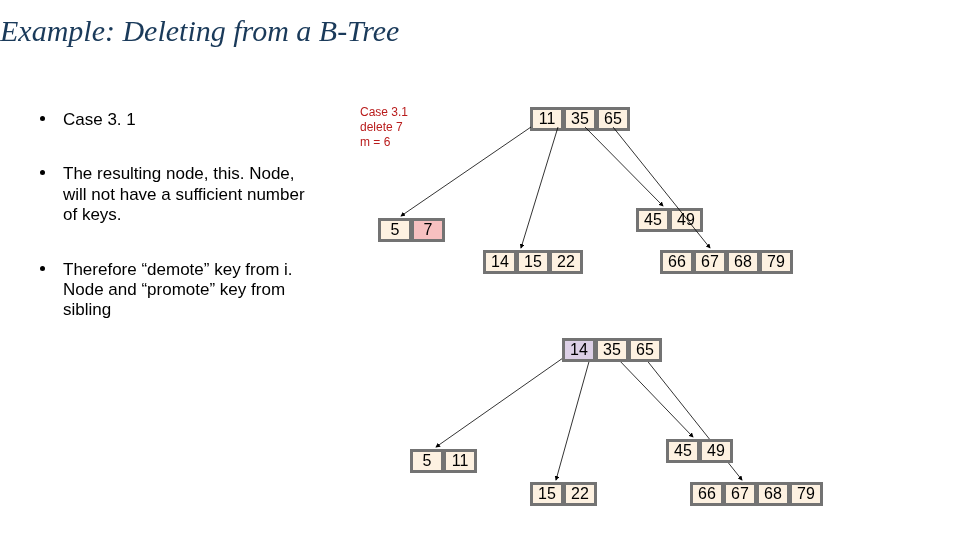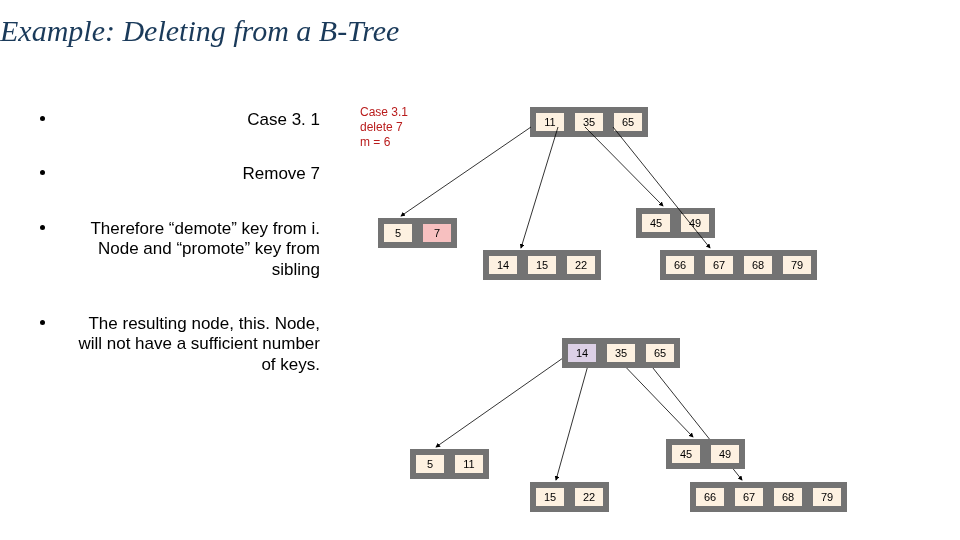--- a/index.html
+++ b/index.html
@@ -32,46 +32,45 @@
     top: 110px;
     left: 40px;
     width: 280px;
     font-size: 17px;
     color: #000;
   }
   .bullet {
     display: flex;
     margin-bottom: 34px;
     line-height: 1.2;
-    text-align: right;
   }
   .bullet .dot {
     width: 5px; height: 5px; background: #000; border-radius: 50%;
     margin-top: 6px; margin-right: 18px; flex: 0 0 5px;
   }
   .bullet .txt { flex: 1; }
 
   .annot {
     position: absolute;
     font-size: 12px;
     color: #b91c1c;
     line-height: 1.25;
   }
 
   
   .node {
     position: absolute;
     display: flex;
   }
   .cell {
-    border: 6px solid #737373;
+    border: 3px solid #737373;
     background: #fdf1e1;
     min-width: 22px;
     height: 18px;
-    font-size: 11px;
+    font-size: 16px;
     color: #000;
     display: flex;
     align-items: center;
     justify-content: center;
     padding: 0 3px;
     margin-left: -1px;
   }
   .cell:first-child { margin-left: 0; }
   .cell-hl { background: #f7c0c0; }
   .cell-hl2 { background: #dcd0e6; }
@@ -93,29 +92,25 @@
 
   <div class="title">Example: Deleting from a B-Tree</div>
 
   <div class="bullets">
     <div class="bullet">
       <span class="dot"></span>
       <span class="txt">Case 3. 1</span>
     </div>
     <div class="bullet">
       <span class="dot"></span>
-      <span class="txt">Remove 7</span>
+      <span class="txt">The resulting node, this. Node, will not have a sufficient number of keys.</span>
     </div>
     <div class="bullet">
       <span class="dot"></span>
       <span class="txt">Therefore “demote” key from i. Node and “promote” key from sibling</span>
-    </div>
-    <div class="bullet">
-      <span class="dot"></span>
-      <span class="txt">The resulting node, this. Node, will not have a sufficient number of keys.</span>
     </div>
   </div>
 
   <div class="annot" style="left:360px; top:105px; white-space:pre;">Case 3.1
 delete 7
 m = 6</div>
 
   <div class="node" style="left:530px; top:107px;">
     <div class="cell">11</div>
     <div class="cell">35</div>

